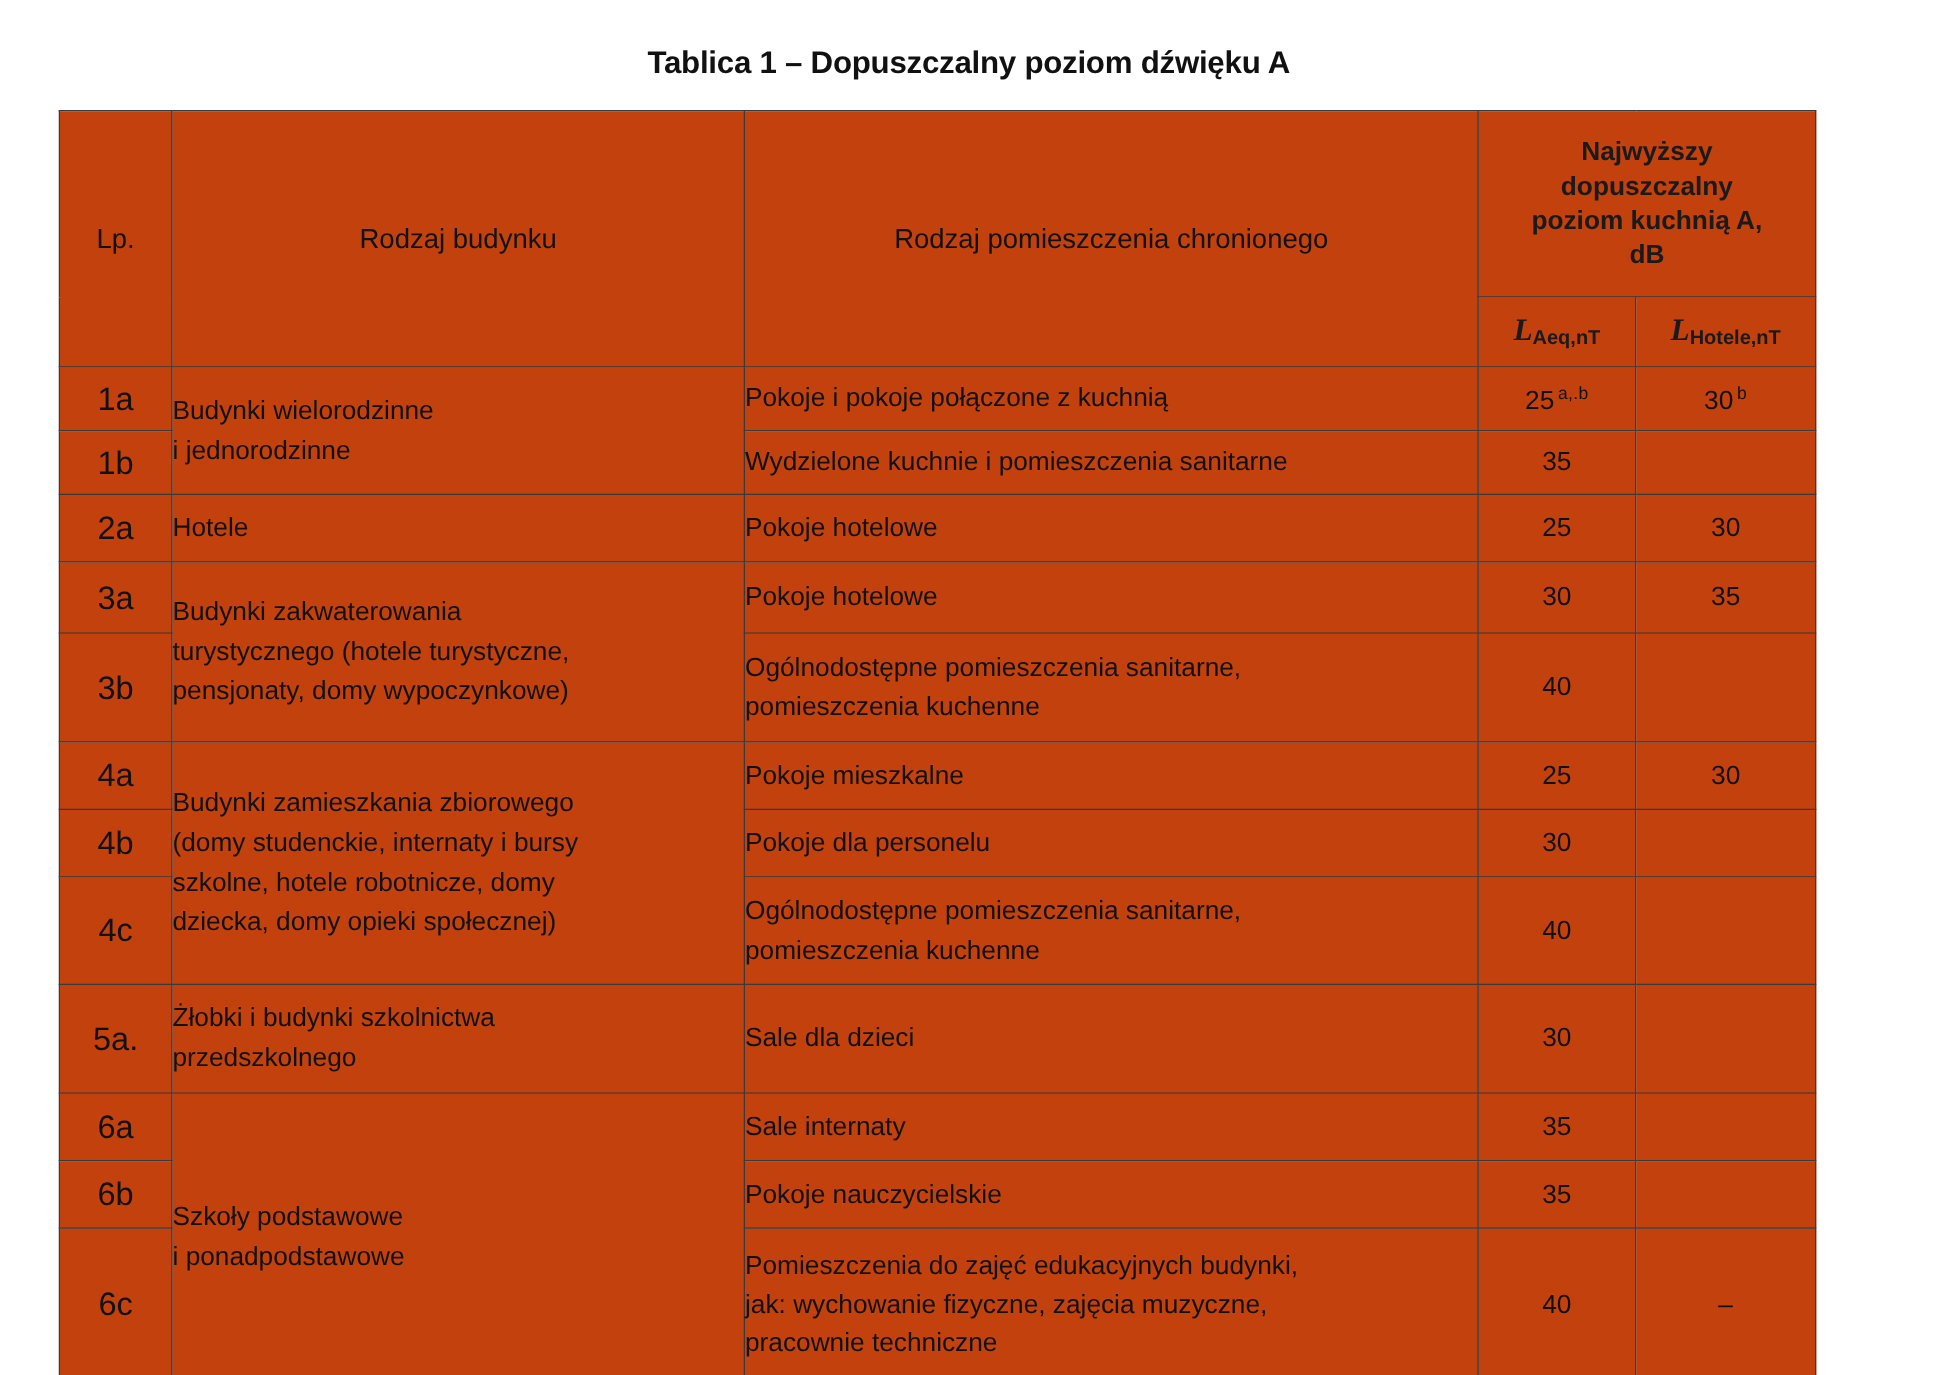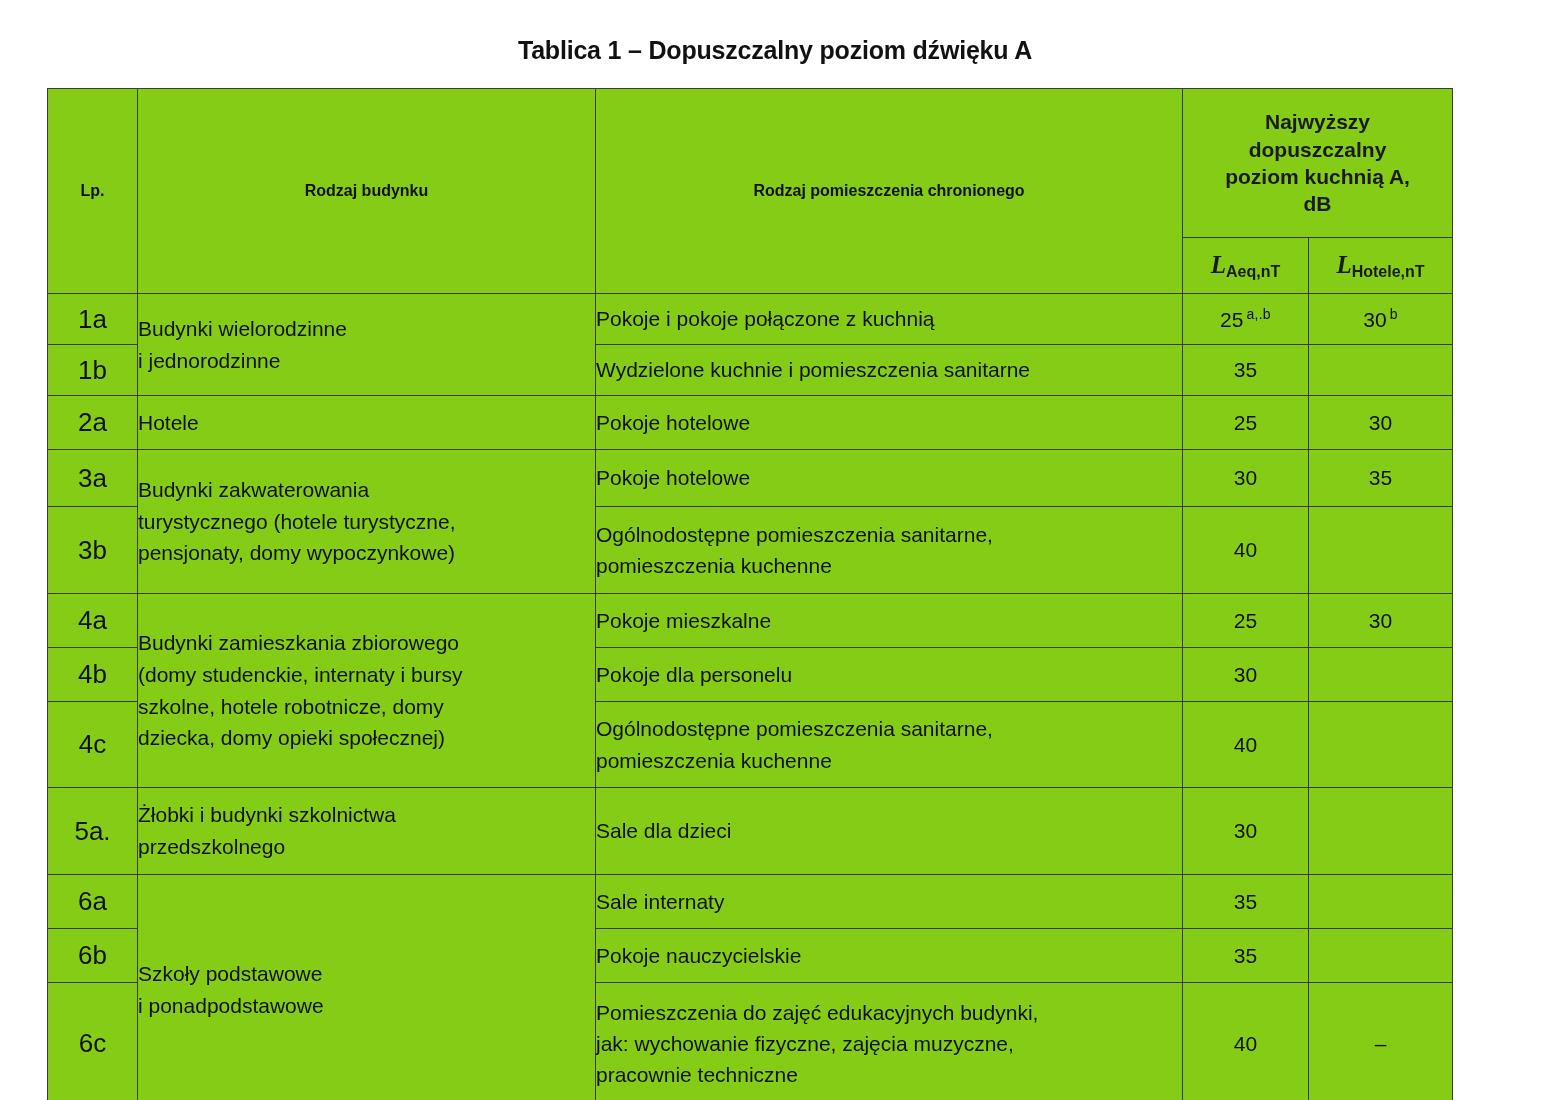--- a/index.html
+++ b/index.html
@@ -49,34 +49,34 @@
     table-layout: fixed;
     width: 1405px;
     background: #ffffff;
   }
 
   table.noise-table td,
   table.noise-table th {
     border: 1.6px solid #3a3a3a;
     padding: 0;
     vertical-align: middle;
-    background: #84cc16;
+    background: #c2410c;
   }
 
   
   col.c-lp      { width: 90px; }
   col.c-bud     { width: 458px; }
   col.c-pom     { width: 587px; }
   col.c-leq     { width: 126px; }
   col.c-lafmax  { width: 144px; }
 
   
   th.hd {
-    font-size: 16px;
-    font-weight: bold;
+    font-size: 22px;
+    font-weight: normal;
     text-align: center;
     color: #111111;
     padding: 8px 6px;
     line-height: 1.28;
   }
   th.hd-group {
     font-size: 21px;
     font-weight: bold;
     text-align: center;
     line-height: 1.3;

